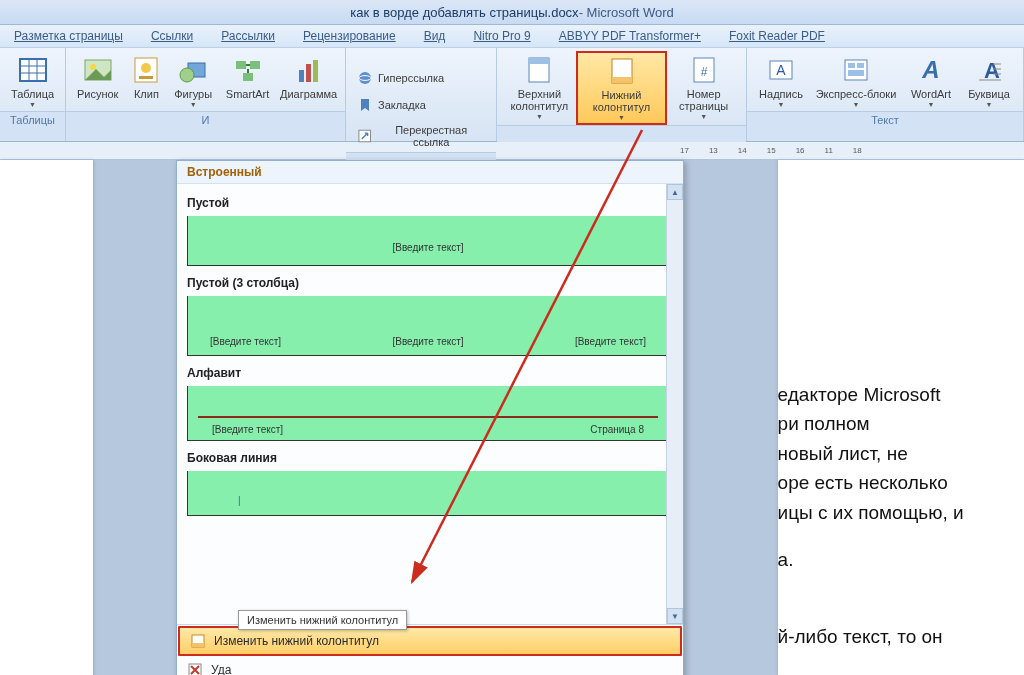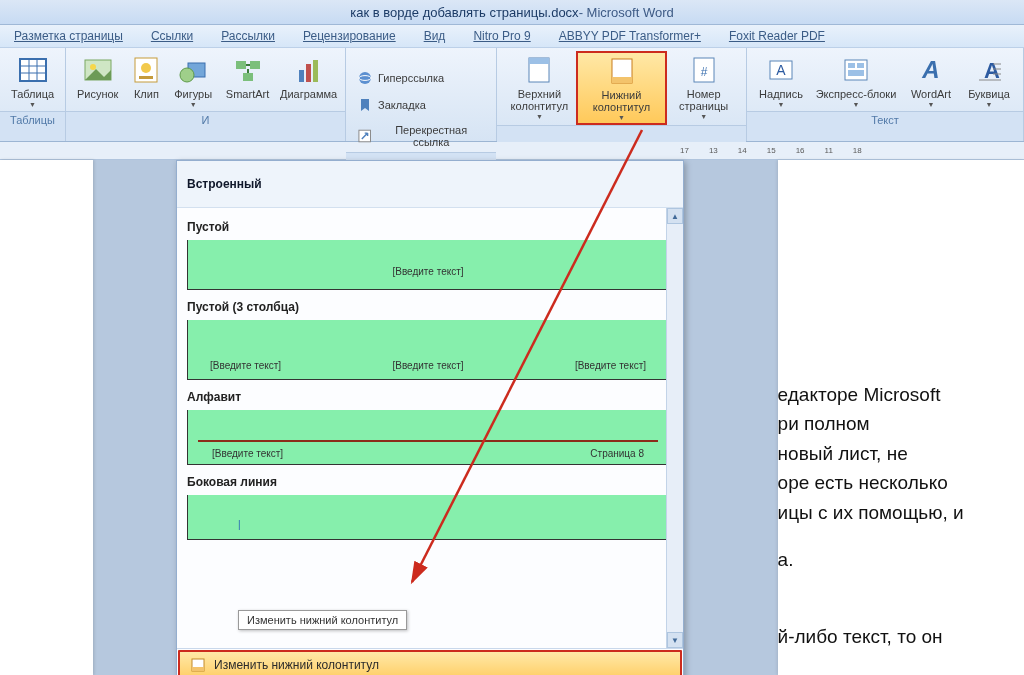--- a/index.html
+++ b/index.html
@@ -29,21 +29,21 @@
   .ruler { height:18px; background:#e7eff9; border-bottom:1px solid #b0c4dd; font-size:8px; color:#5a5a5a; display:flex; align-items:center; padding-left:680px; gap:20px; white-space:nowrap; overflow:hidden; }
 
   
   .doc-area { position:relative; height:515px; background:#b6c8de; display:flex; }
   .left-margin { width:130px; background:#fff; border-right:0; box-shadow:1px 0 3px rgba(0,0,0,.15); }
   .right-page { margin-left:685px; width:340px; background:#fff; box-shadow:-1px 0 3px rgba(0,0,0,.1); padding:220px 15px 0 0; font-family: Georgia, serif; font-size:19px; color:#111; line-height:1.55; }
   .right-page p { margin-bottom:18px; }
 
   
   .gallery { position:absolute; left:176px; top:0; width:508px; background:#fcfdff; border:1px solid #94aecf; box-shadow:2px 2px 6px rgba(0,0,0,.25); z-index:10; }
-  .gallery-header { background:#eef4fb; padding:16px 10px; font-size:12px; font-weight:bold; color:#0f172a; border-bottom:1px solid #d3e0ef; }
+  .gallery-header { background:#eef4fb; padding:4px 10px; font-size:12px; font-weight:bold; color:#a16207; border-bottom:1px solid #d3e0ef; }
   .gallery-body { height:440px; overflow:hidden; padding:6px 14px 0 10px; position:relative; }
   .g-section { font-size:12px; font-weight:bold; color:#222; margin:6px 0 6px 0; }
   .preview { border:1px solid #333; border-top:none; background:#86efac; margin-bottom:10px; padding:22px 10px 8px 10px; font-size:10px; color:#333; text-align:center; position:relative; }
   .preview.p1 { height:50px; display:flex; align-items:center; justify-content:center; }
   .preview.p3 { height:60px; display:flex; align-items:flex-end; justify-content:space-between; padding:22px 22px 8px 22px; }
   .preview.alpha { height:55px; }
   .preview.alpha .line { border-top:2px solid #8b2c1a; margin:8px 0 6px 0; }
   .preview.alpha .row { display:flex; justify-content:space-between; padding:0 14px; font-size:10px; }
   .preview.side { height:45px; display:flex; align-items:center; padding-left:50px; color:#2a69b5; font-size:10px; }
   .scroll { position:absolute; right:0; top:0; width:17px; height:100%; background:#e7eef8; border-left:1px solid #c2d3e8; }

